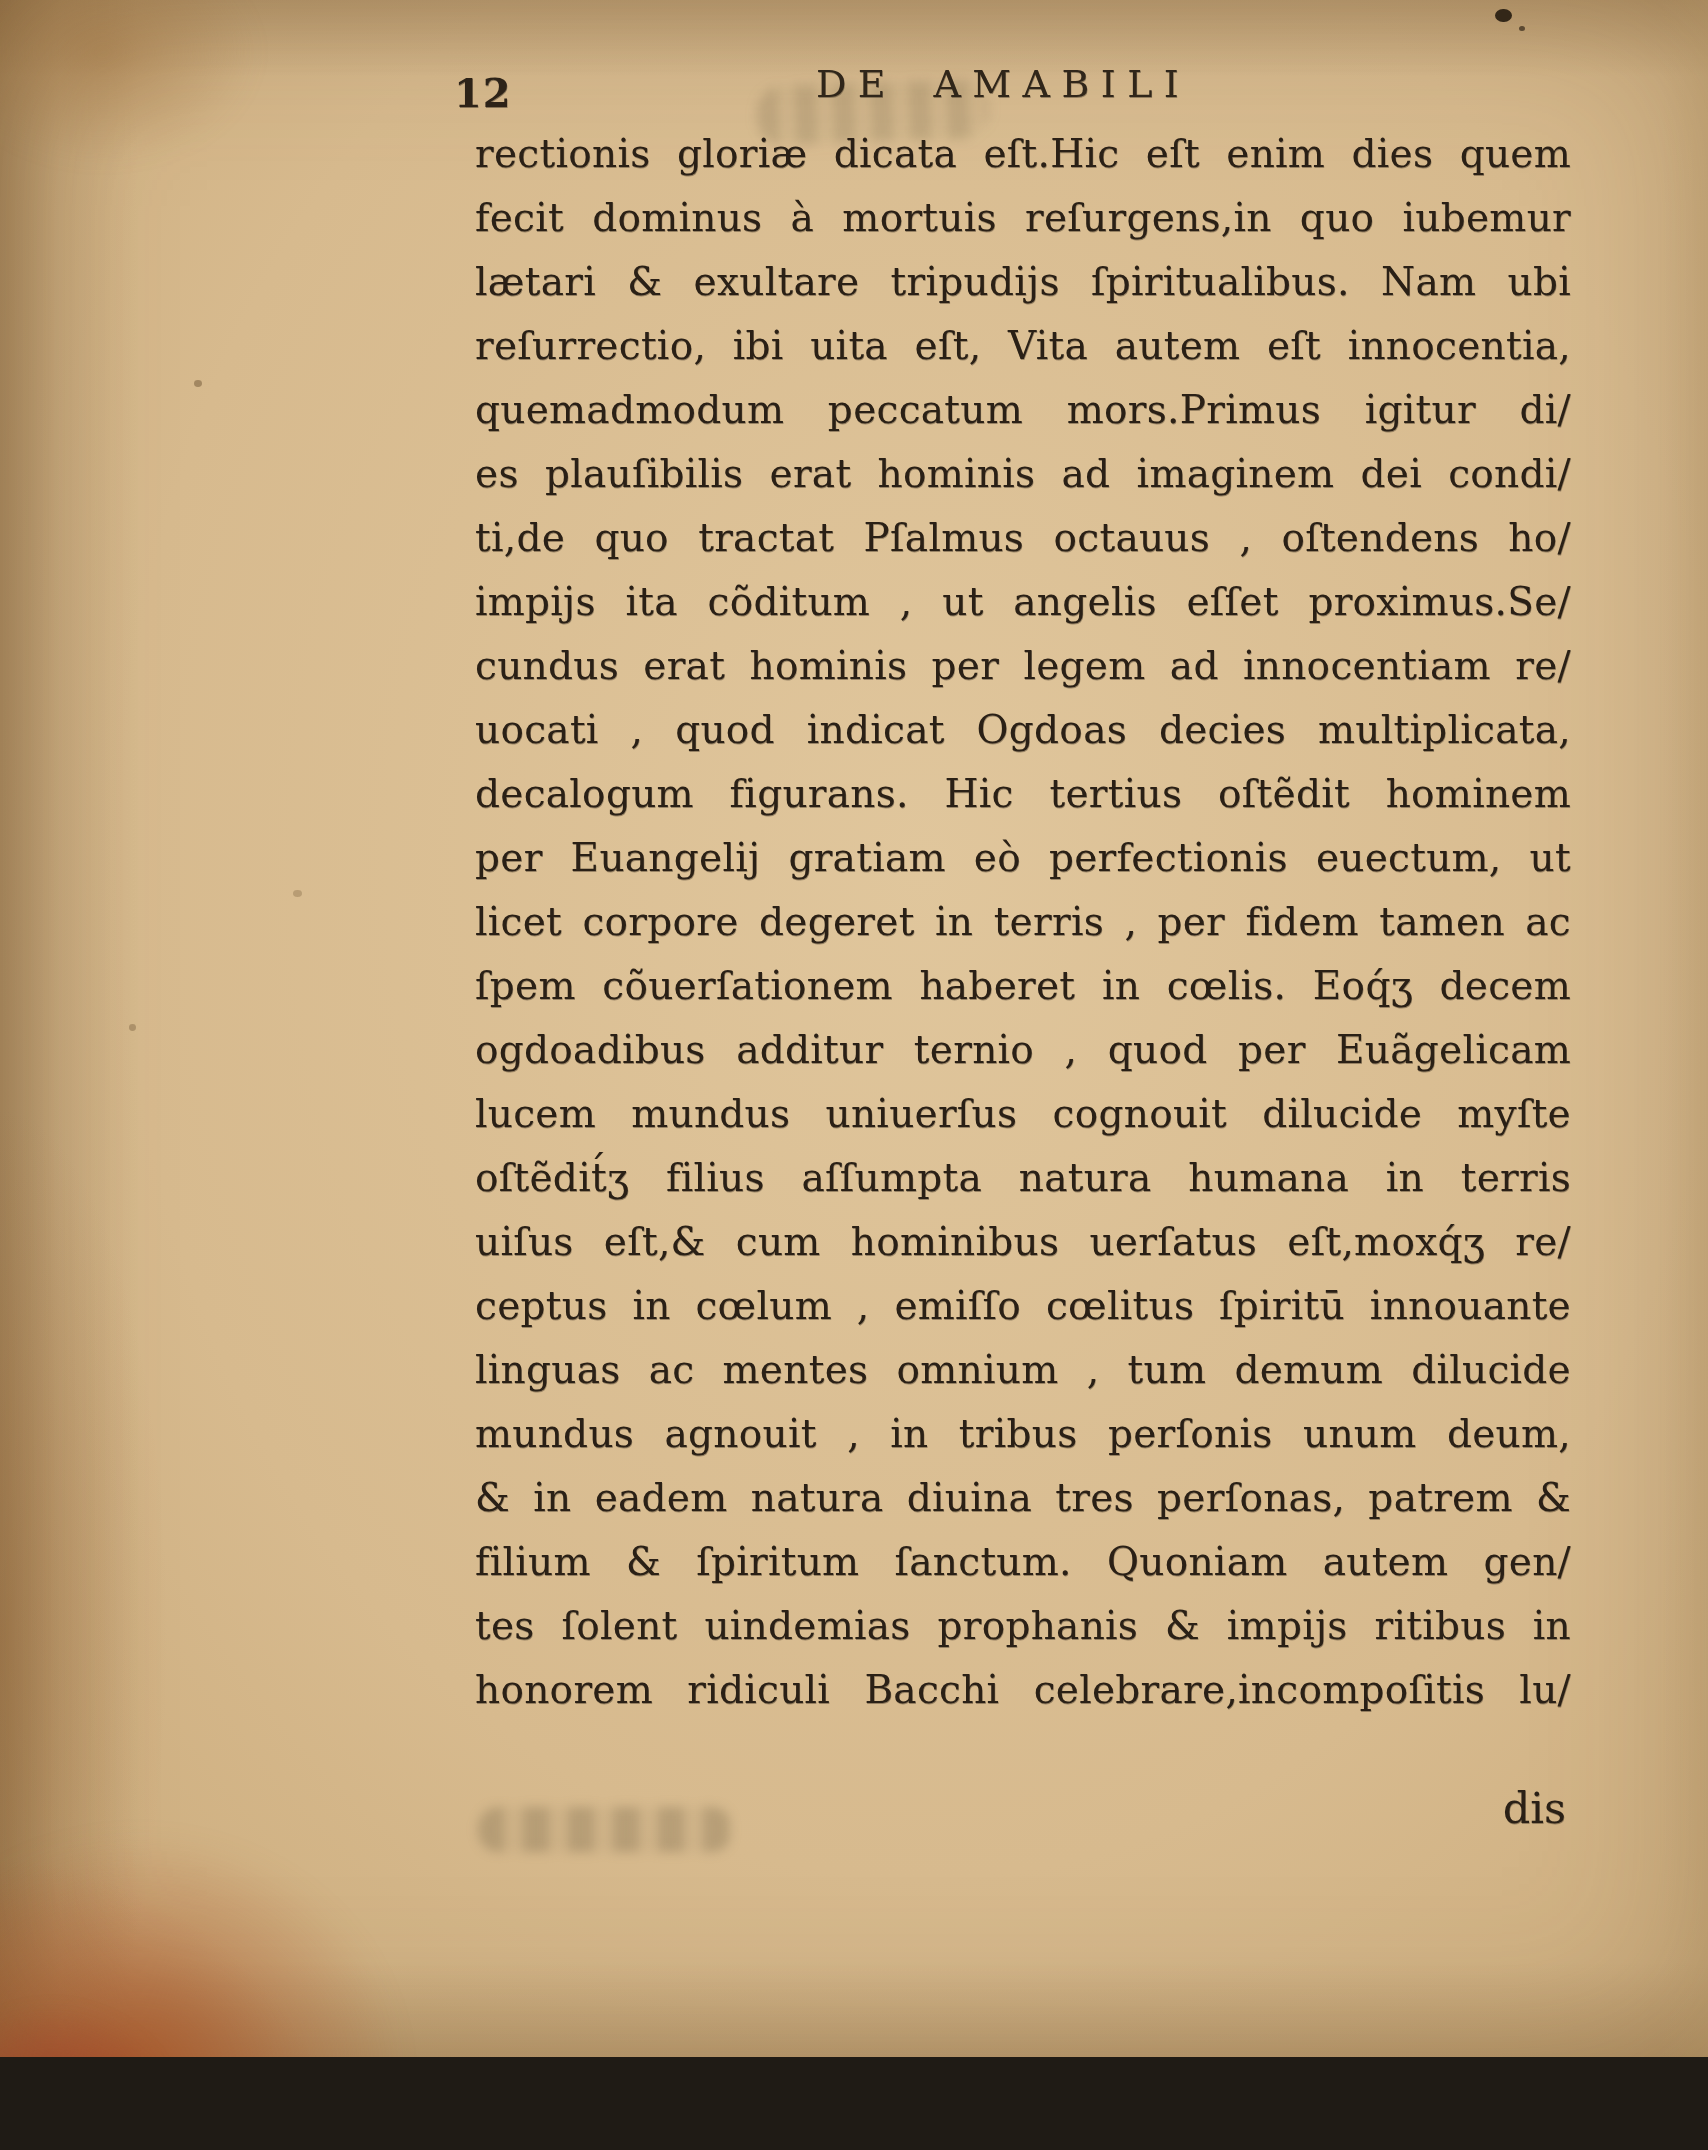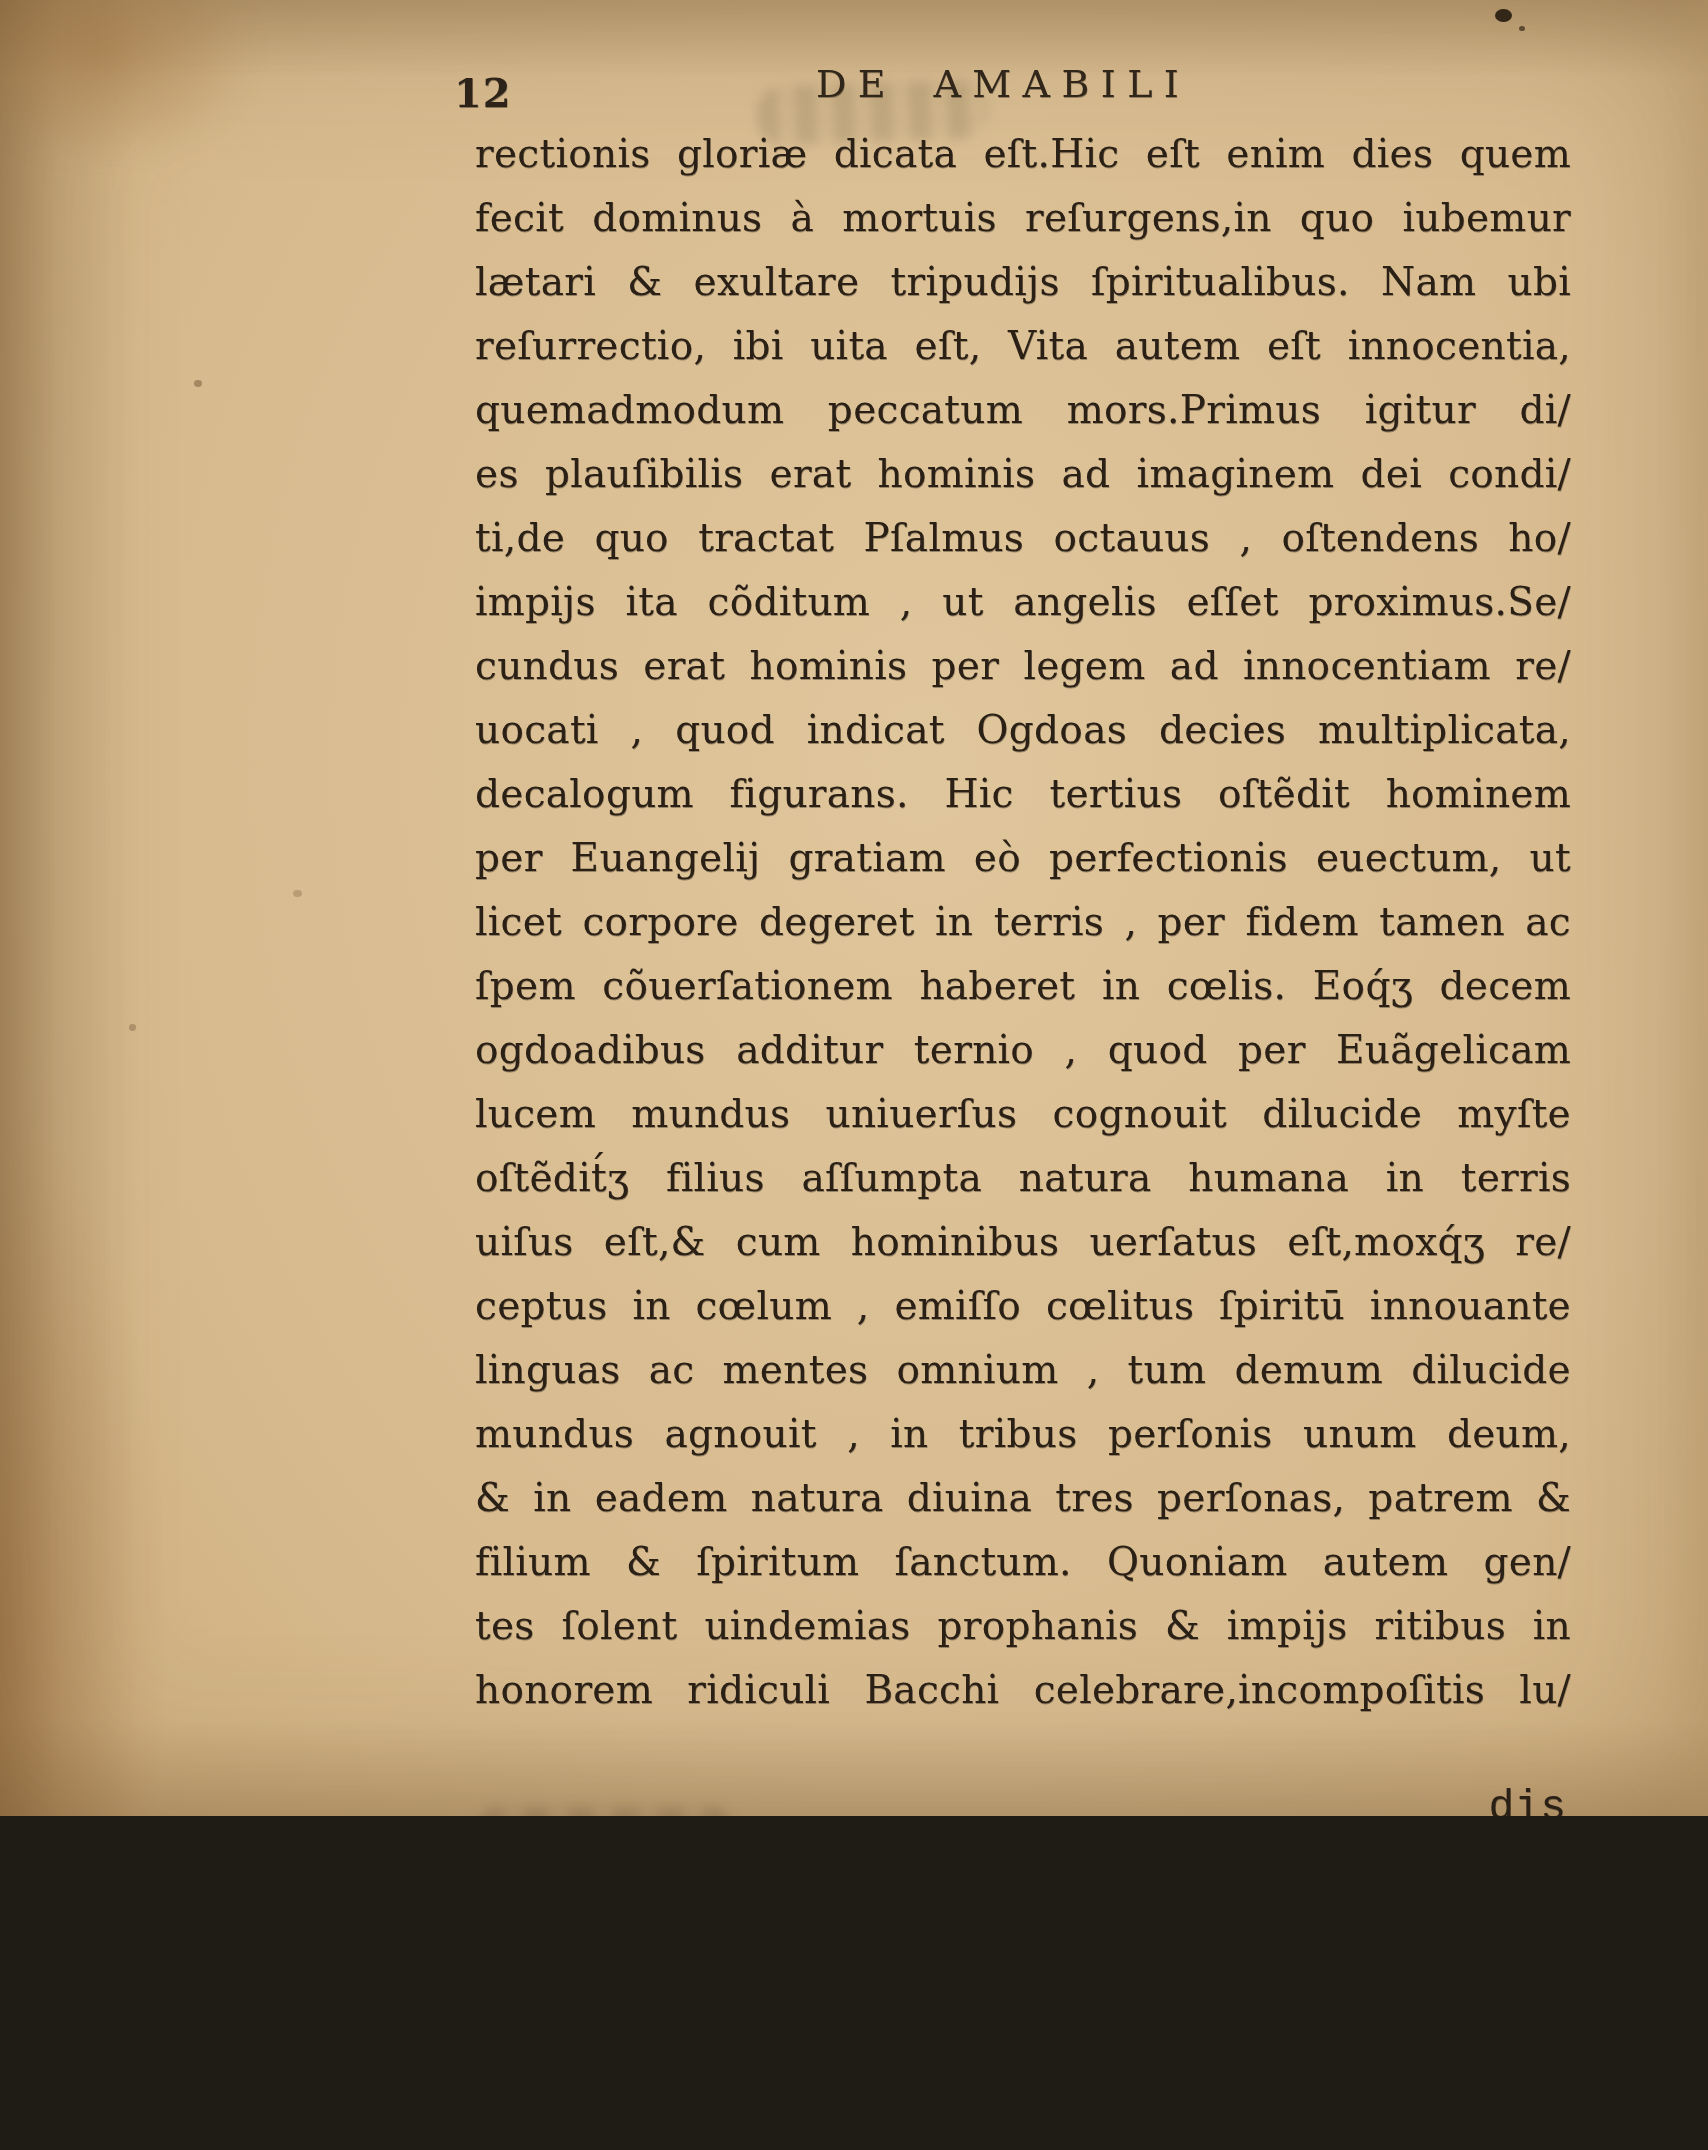--- a/index.html
+++ b/index.html
@@ -1,19 +1,19 @@
 <!DOCTYPE html>
 <html style="font-size:13.8px"><head>
 <meta charset="utf-8">
 <style>
   html, body { margin: 0; padding: 0; background: #1f1b15; }
   .page {
     position: relative;
     width: 1709px;
-    height: 1816px;
+    height: 2057px;
     overflow: hidden;
     font-family: "DejaVu Serif", serif;
     background:
       radial-gradient(ellipse 533px 482px at -34px 2203px, rgba(163,82,38,0.62), rgba(163,82,38,0) 72%),
       radial-gradient(ellipse 224px 706px at 0px 1635px, rgba(150,96,48,0.30), rgba(150,96,48,0) 75%),
       linear-gradient(90deg, rgba(116,82,42,0.42) 0px, rgba(116,82,42,0.14) 60px, rgba(116,82,42,0) 138px),
       linear-gradient(270deg, rgba(200,170,120,0.35) 0px, rgba(200,170,120,0) 47px),
       linear-gradient(180deg, rgba(120,86,44,0.28) 0px, rgba(120,86,44,0) 77px),
       linear-gradient(0deg, rgba(120,86,44,0.22) 0px, rgba(120,86,44,0) 95px),
       radial-gradient(ellipse 1291px 1635px at 54% 42%, #e0c69c 0%, #d7ba8e 62%, #cbab7b 100%);
@@ -56,21 +56,20 @@
   }
   .catchword {
     position: absolute;
     left: 475px; top: 1776px;
     width: 1091px;
     font-size: 43px;
     line-height: 64px;
     text-align: right;
     color: #2a2016;
     text-shadow: 0.5px 0.6px 0.5px rgba(42,32,22,0.38);
-    font-family: Liberation Mono, monospace;
   }
   .watermark {
     position: absolute;
     left: 1321px; top: 2056px;
     color: rgba(128,122,108,0.60);
     font-family: "Liberation Sans", sans-serif;
     font-size: 28px;
     letter-spacing: 0.9px;
     white-space: nowrap;
   }

